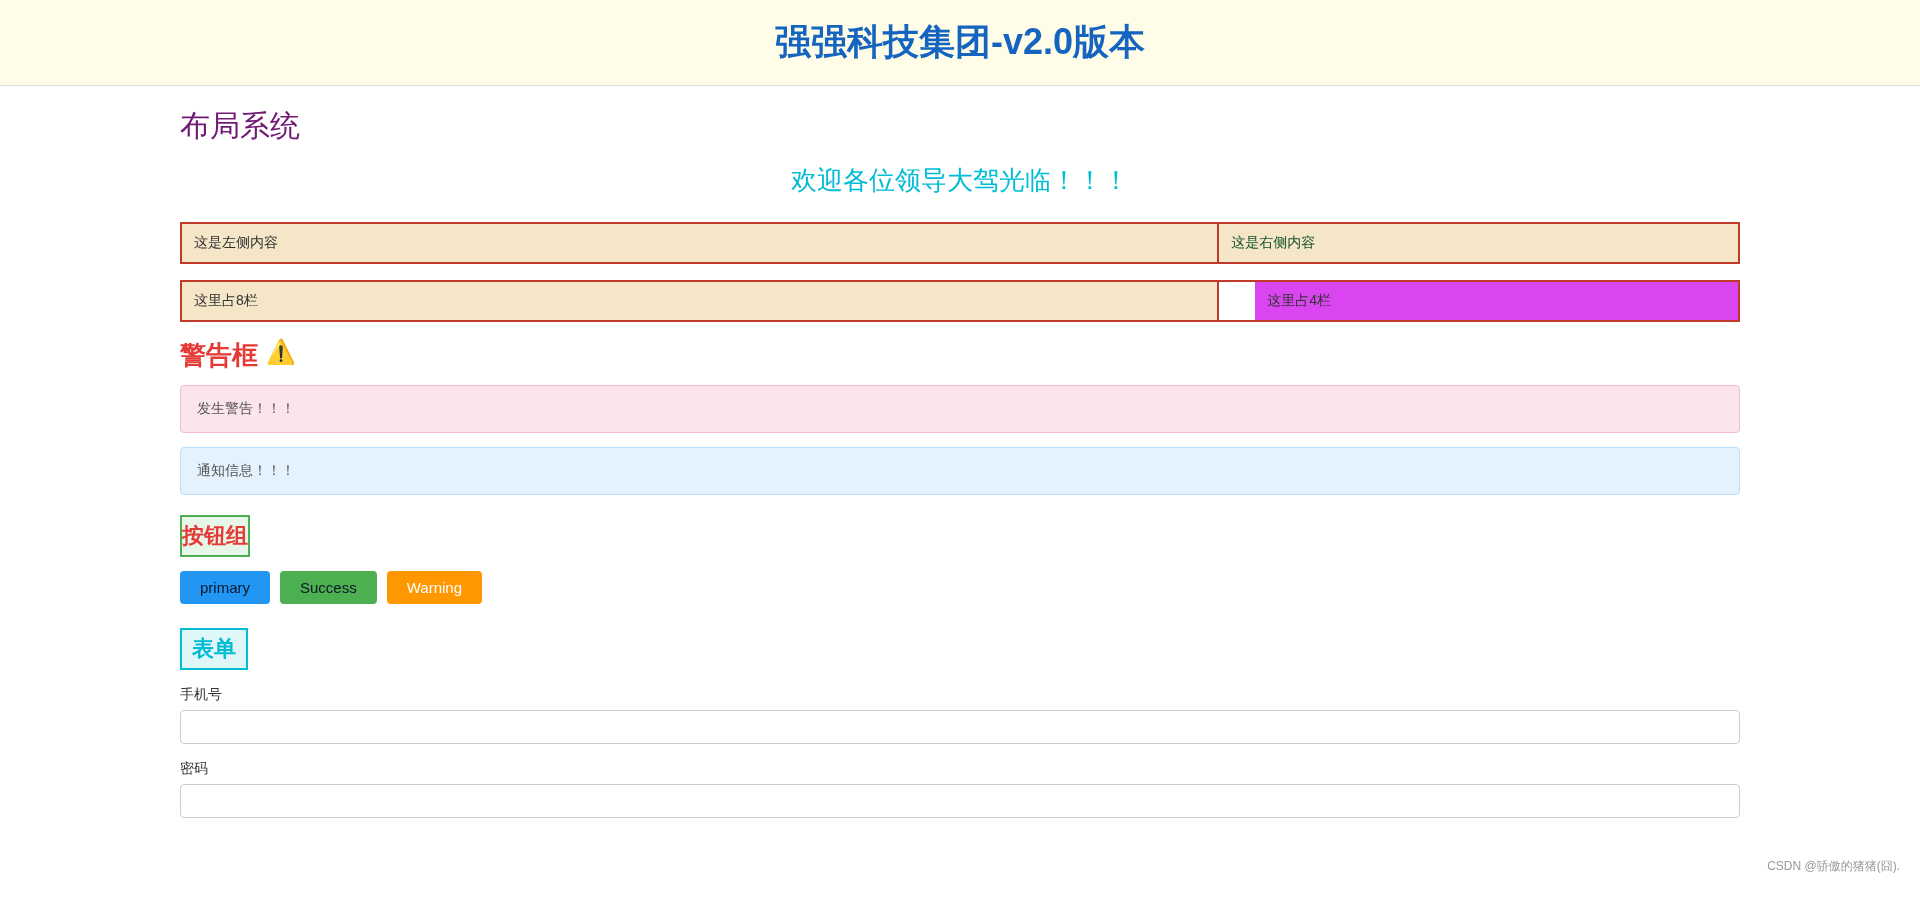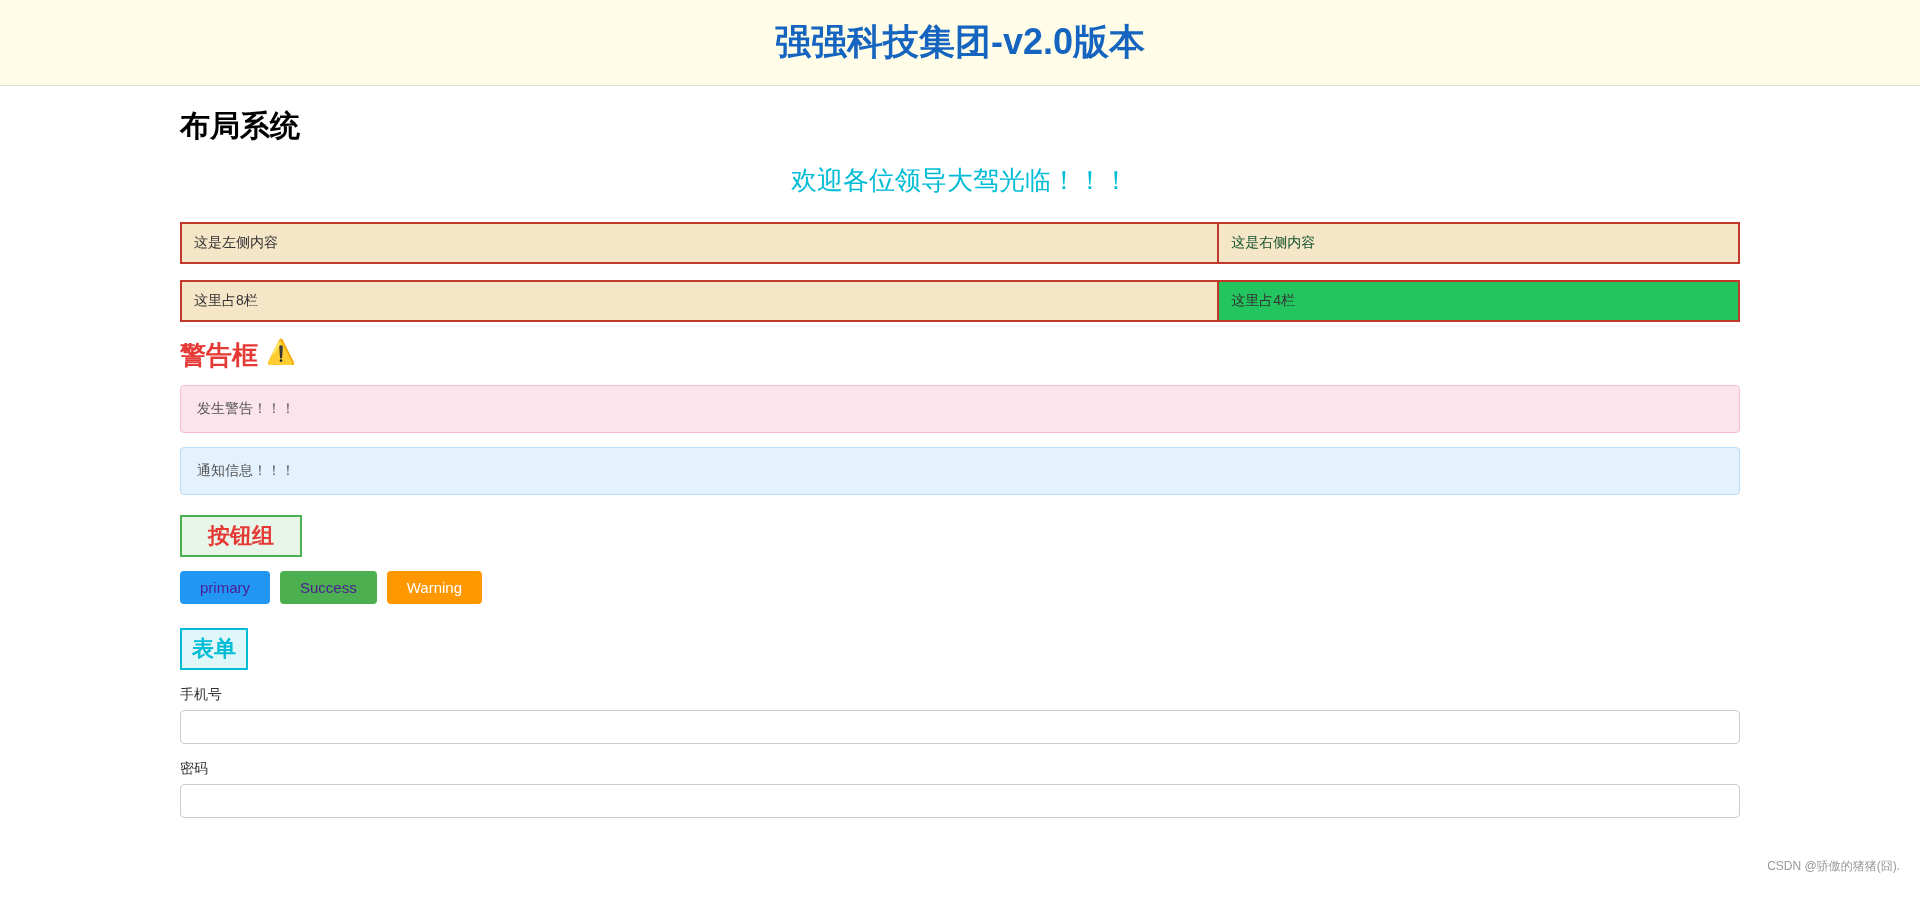--- a/index.html
+++ b/index.html
@@ -27,22 +27,22 @@
       font-weight: bold;
       color: #1565c0;
     }
 
     .main-content {
       padding: 20px 180px;
     }
 
     .section-title-layout {
       font-size: 30px;
-      color: #000000;
-      font-weight: bold;
+      color: #701a75;
+      font-weight: normal;
       margin-bottom: 16px;
     }
 
     .welcome-text {
       font-size: 26px;
       color: #00bcd4;
       text-align: center;
       margin-bottom: 24px;
     }
 
@@ -71,22 +71,23 @@
       flex: 0 0 66.66%;
       padding: 10px 12px;
       border-right: 2px solid #c0392b;
       background: #f5e6c8;
       color: #333;
     }
 
     .grid-cell-half-right {
       flex: 1;
       padding: 10px 12px;
-      background: #22c55e;
-      color: #333;
+      background: #d946ef;
+      color: #333;
+      margin-left: 36px;
     }
 
     .warning-title {
       font-size: 26px;
       font-weight: bold;
       color: #e53935;
       margin: 16px 0 12px 0;
       display: flex;
       gap: 8px;
     }
@@ -113,38 +114,38 @@
       color: #555;
     }
 
     .button-group-title {
       font-size: 22px;
       font-weight: bold;
       color: #e53935;
       border: 2px solid #4caf50;
       background: #e8f5e9;
       display: inline-block;
-      padding: 4px 26px;
+      padding: 4px 0;
       margin-bottom: 14px;
     }
 
     .btn-group {
       display: flex;
       gap: 10px;
       margin-bottom: 24px;
     }
 
     .btn {
       padding: 8px 20px;
       border: none;
       border-radius: 4px;
       cursor: pointer;
       font-size: 15px;
       font-weight: 500;
-      color: #4c1d95;
+      color: #0f172a;
     }
 
     .btn-primary {
       background-color: #2196f3;
     }
 
     .btn-success {
       background-color: #4caf50;
     }
 

